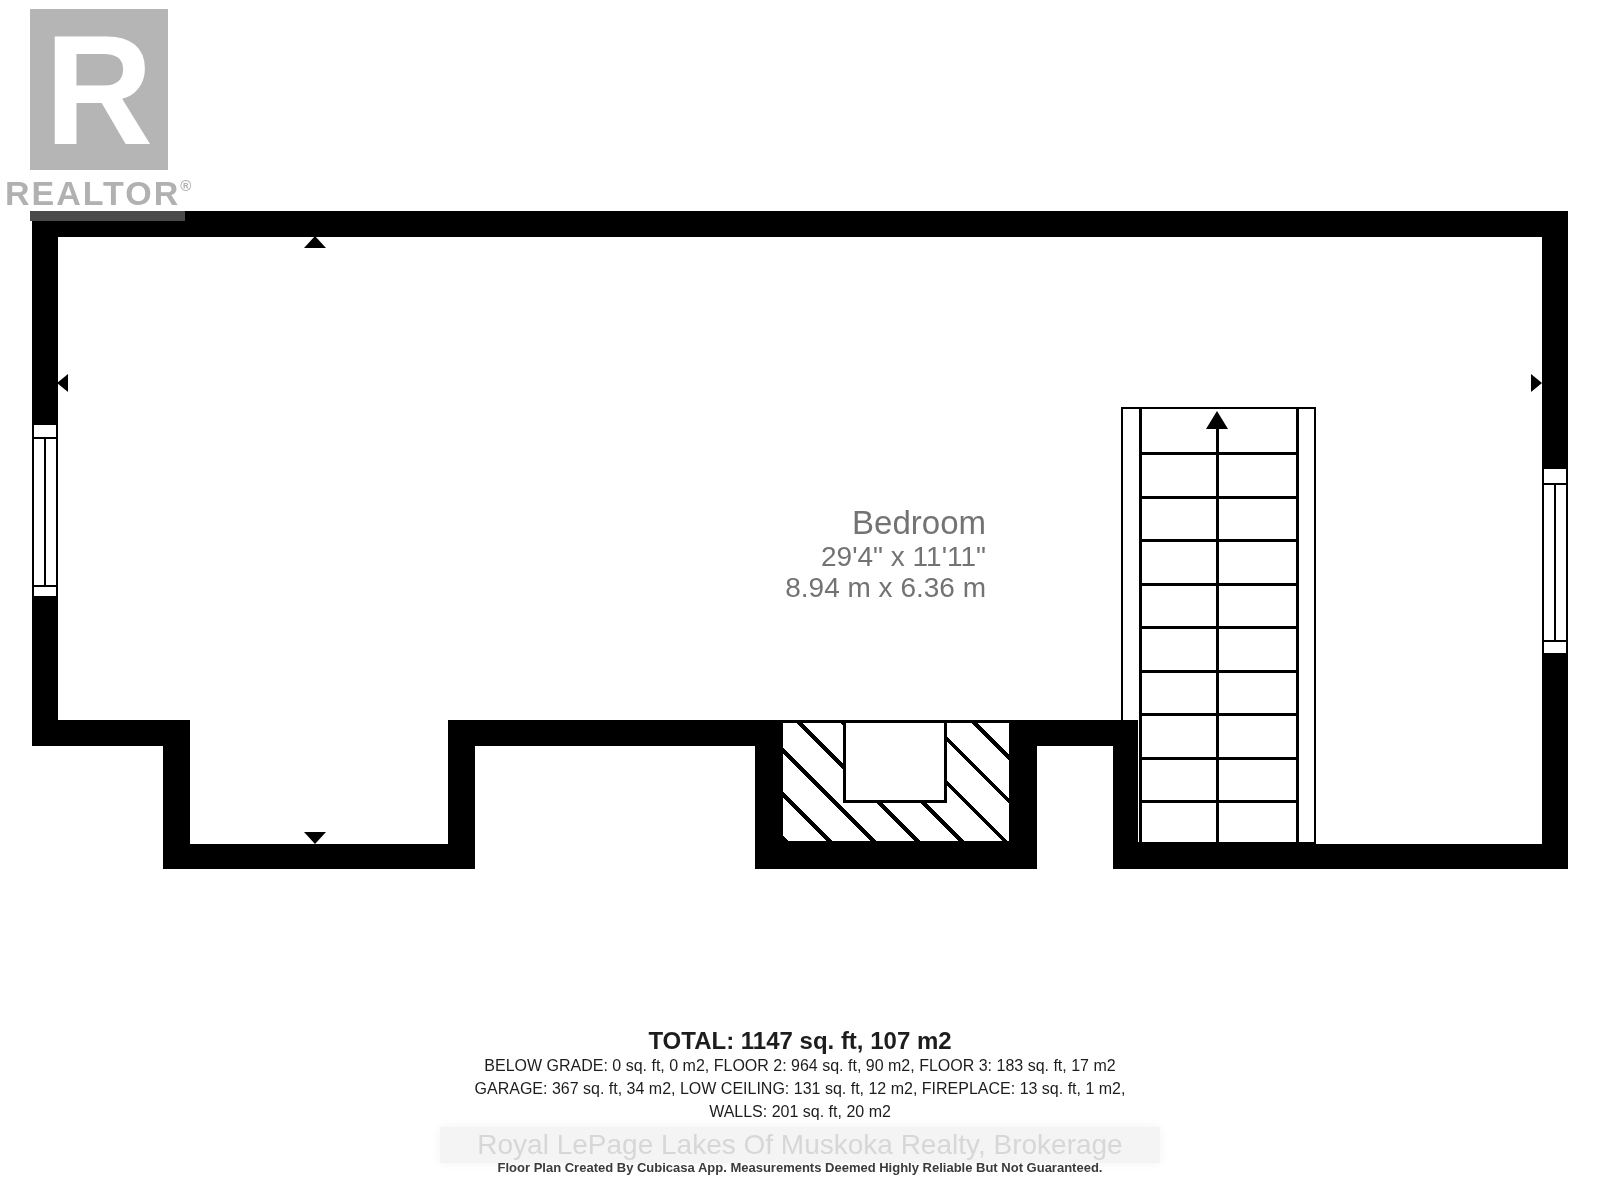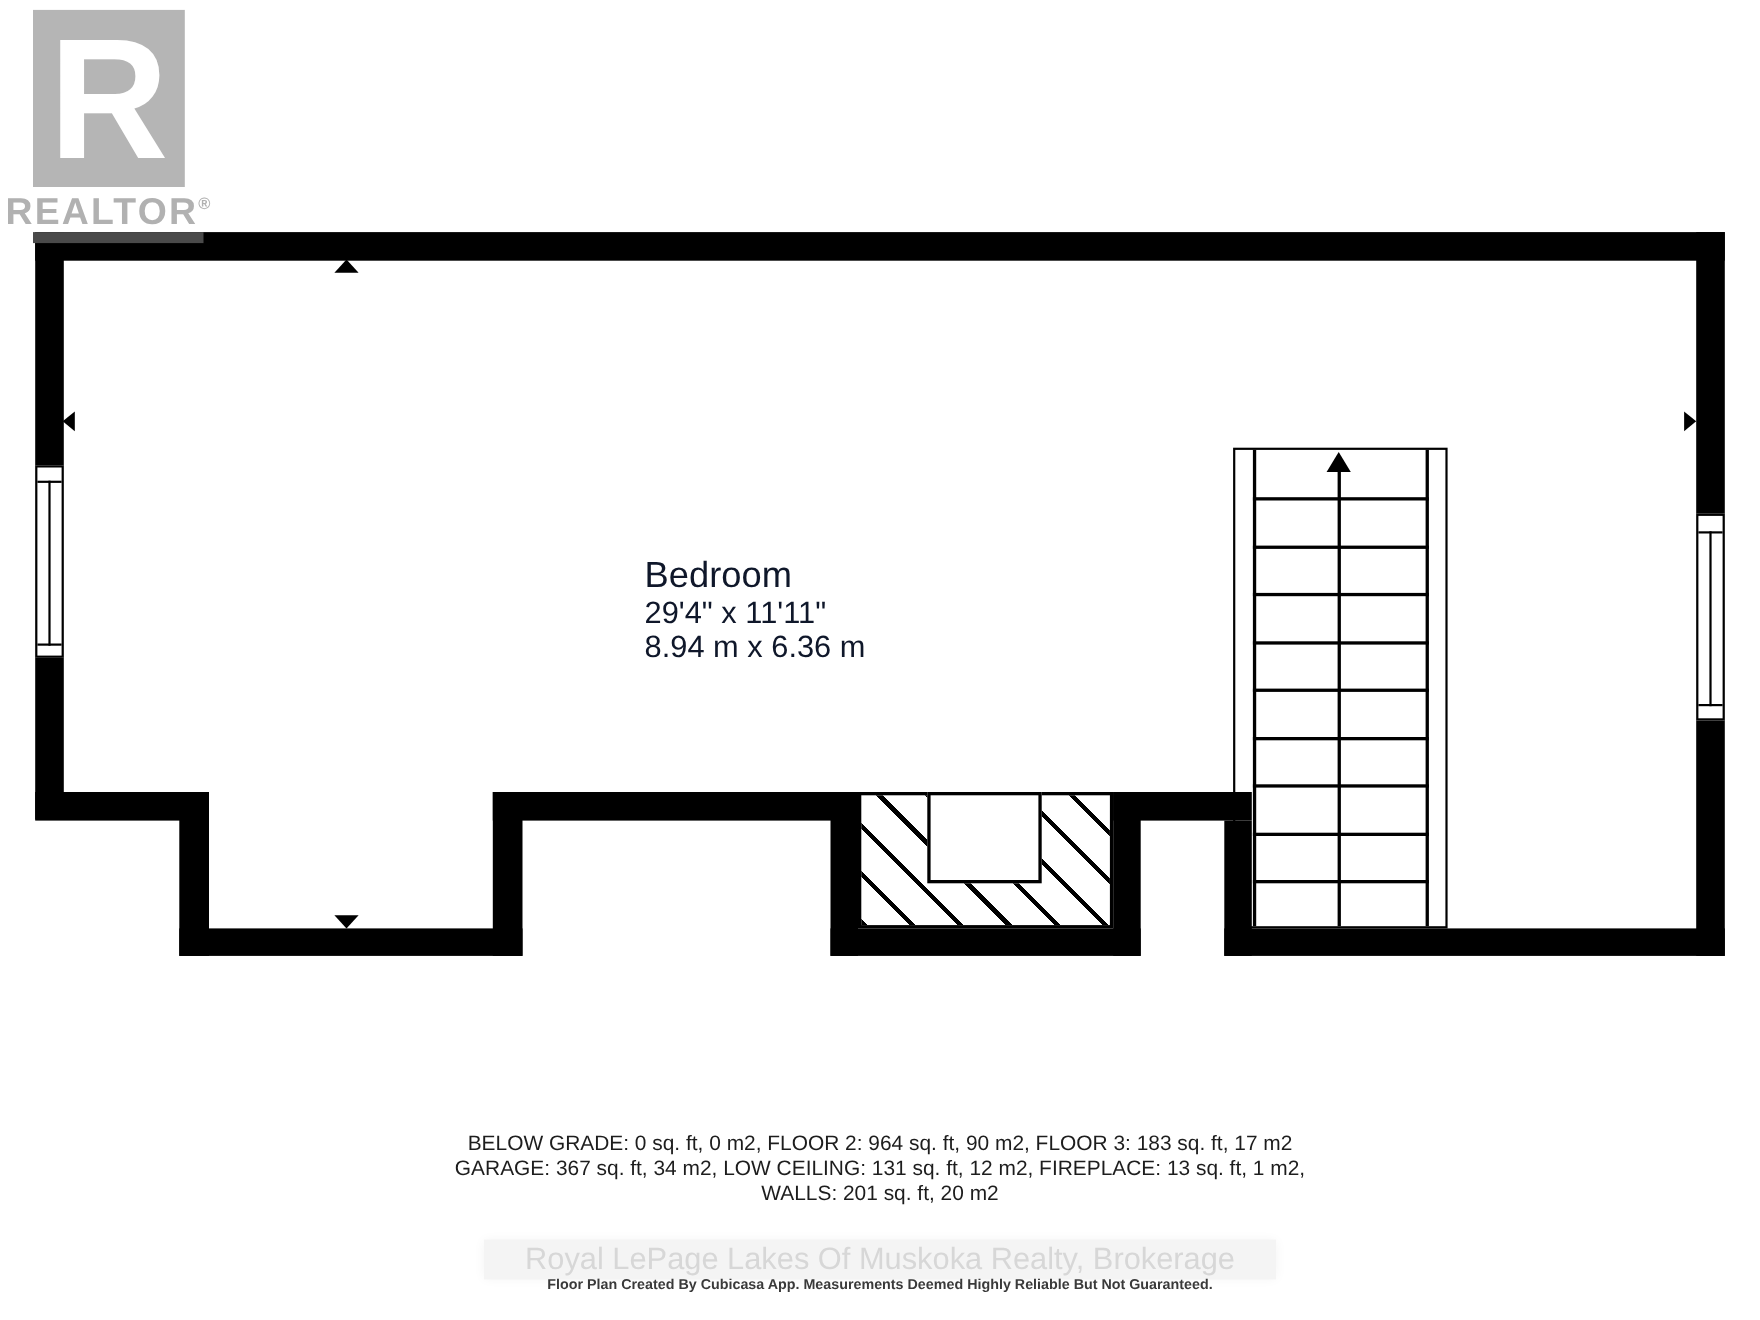--- a/index.html
+++ b/index.html
@@ -63,33 +63,33 @@
 
   
   .tri { position:absolute; width:0; height:0; z-index:3; }
   #arrow-top    { left:304px; top:236px; border-left:11px solid transparent; border-right:11px solid transparent; border-bottom:12px solid #000; }
   #arrow-bottom { left:304px; top:832px; border-left:11px solid transparent; border-right:11px solid transparent; border-top:12px solid #000; }
   #arrow-left   { left:57px;  top:374px; border-top:9px solid transparent; border-bottom:9px solid transparent; border-right:11px solid #000; }
   #arrow-right  { left:1531px; top:374px; border-top:9px solid transparent; border-bottom:9px solid transparent; border-left:11px solid #000; }
 
   
   #room-label {
-    left:586px; top:505px; width:400px; text-align:left;
-    color:#0f172a; z-index:3;
+    left:586px; top:505px; width:400px; text-align:right;
+    color:#737373; z-index:3;
   }
   #room-name { font-size:33px; line-height:36px; }
   #room-dim-imperial, #room-dim-metric { font-size:28px; line-height:31px; }
 
   
   #summary {
     left:100px; top:1028px; width:1400px; text-align:center;
     color:#1d1d1d; z-index:2;
   }
   #summary-total { font-size:24px; font-weight:700; line-height:26px; }
-  .summary-line { font-size:19px; line-height:23.2px; }
+  .summary-line { font-size:16px; line-height:23.2px; }
 
   #watermark-band {
     left:440px; top:1127px; width:720px; height:36px; z-index:1;
     background: rgba(0,0,0,0.045);
     box-shadow: 0 0 10px rgba(0,0,0,0.05);
     display:flex; align-items:center; justify-content:center;
   }
   #watermark-text {
     color:#d7d7d7; font-size:28px; white-space:nowrap;
     filter: blur(0.5px);
@@ -164,20 +164,21 @@
     <div id="room-name">Bedroom</div>
     <div id="room-dim-imperial">29'4" x 11'11"</div>
     <div id="room-dim-metric">8.94 m x 6.36 m</div>
   </div>
 
   <div class="abs" id="watermark-band">
     <span id="watermark-text">Royal LePage Lakes Of Muskoka Realty, Brokerage</span>
   </div>
 
   <div class="abs" id="summary">
+    <div id="summary-total">TOTAL: 1147 sq. ft, 107 m2</div>
     <div class="summary-line">BELOW GRADE: 0 sq. ft, 0 m2, FLOOR 2: 964 sq. ft, 90 m2, FLOOR 3: 183 sq. ft, 17 m2</div>
     <div class="summary-line">GARAGE: 367 sq. ft, 34 m2, LOW CEILING: 131 sq. ft, 12 m2, FIREPLACE: 13 sq. ft, 1 m2,</div>
     <div class="summary-line">WALLS: 201 sq. ft, 20 m2</div>
   </div>
 
   <div class="abs" id="disclaimer">Floor Plan Created By Cubicasa App. Measurements Deemed Highly Reliable But Not Guaranteed.</div>
 
 </div>
 
 </body></html>

